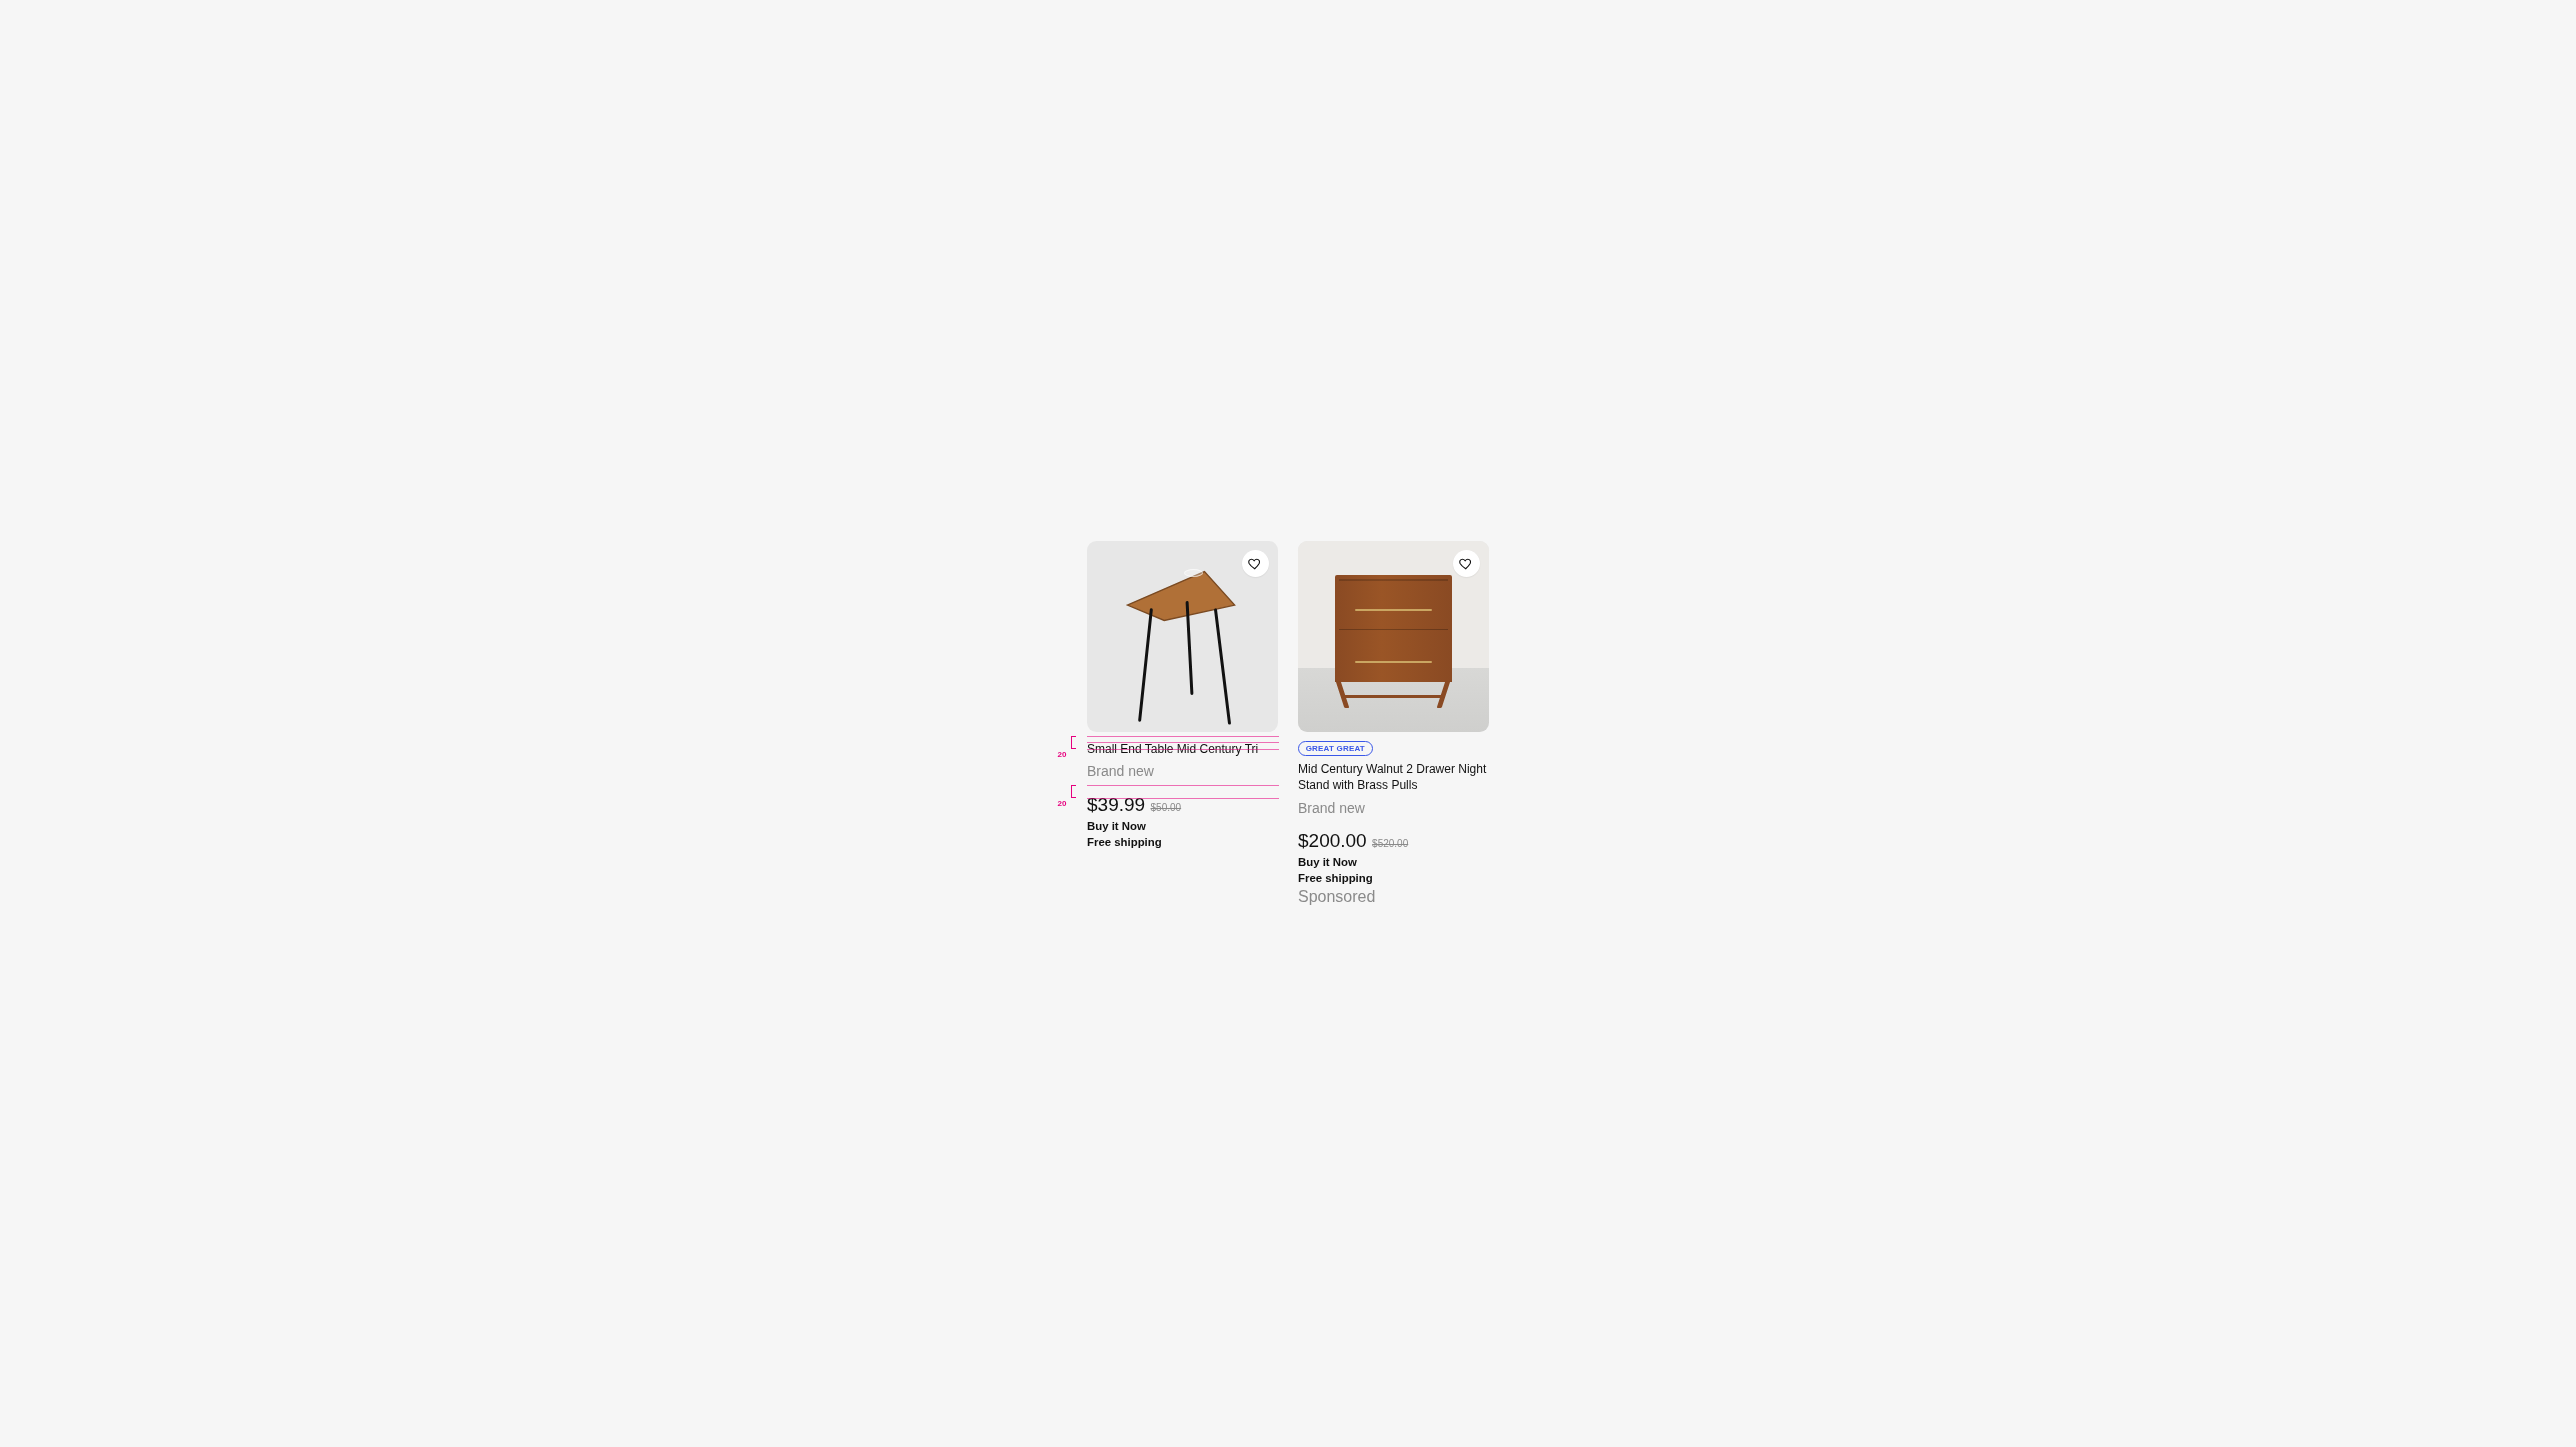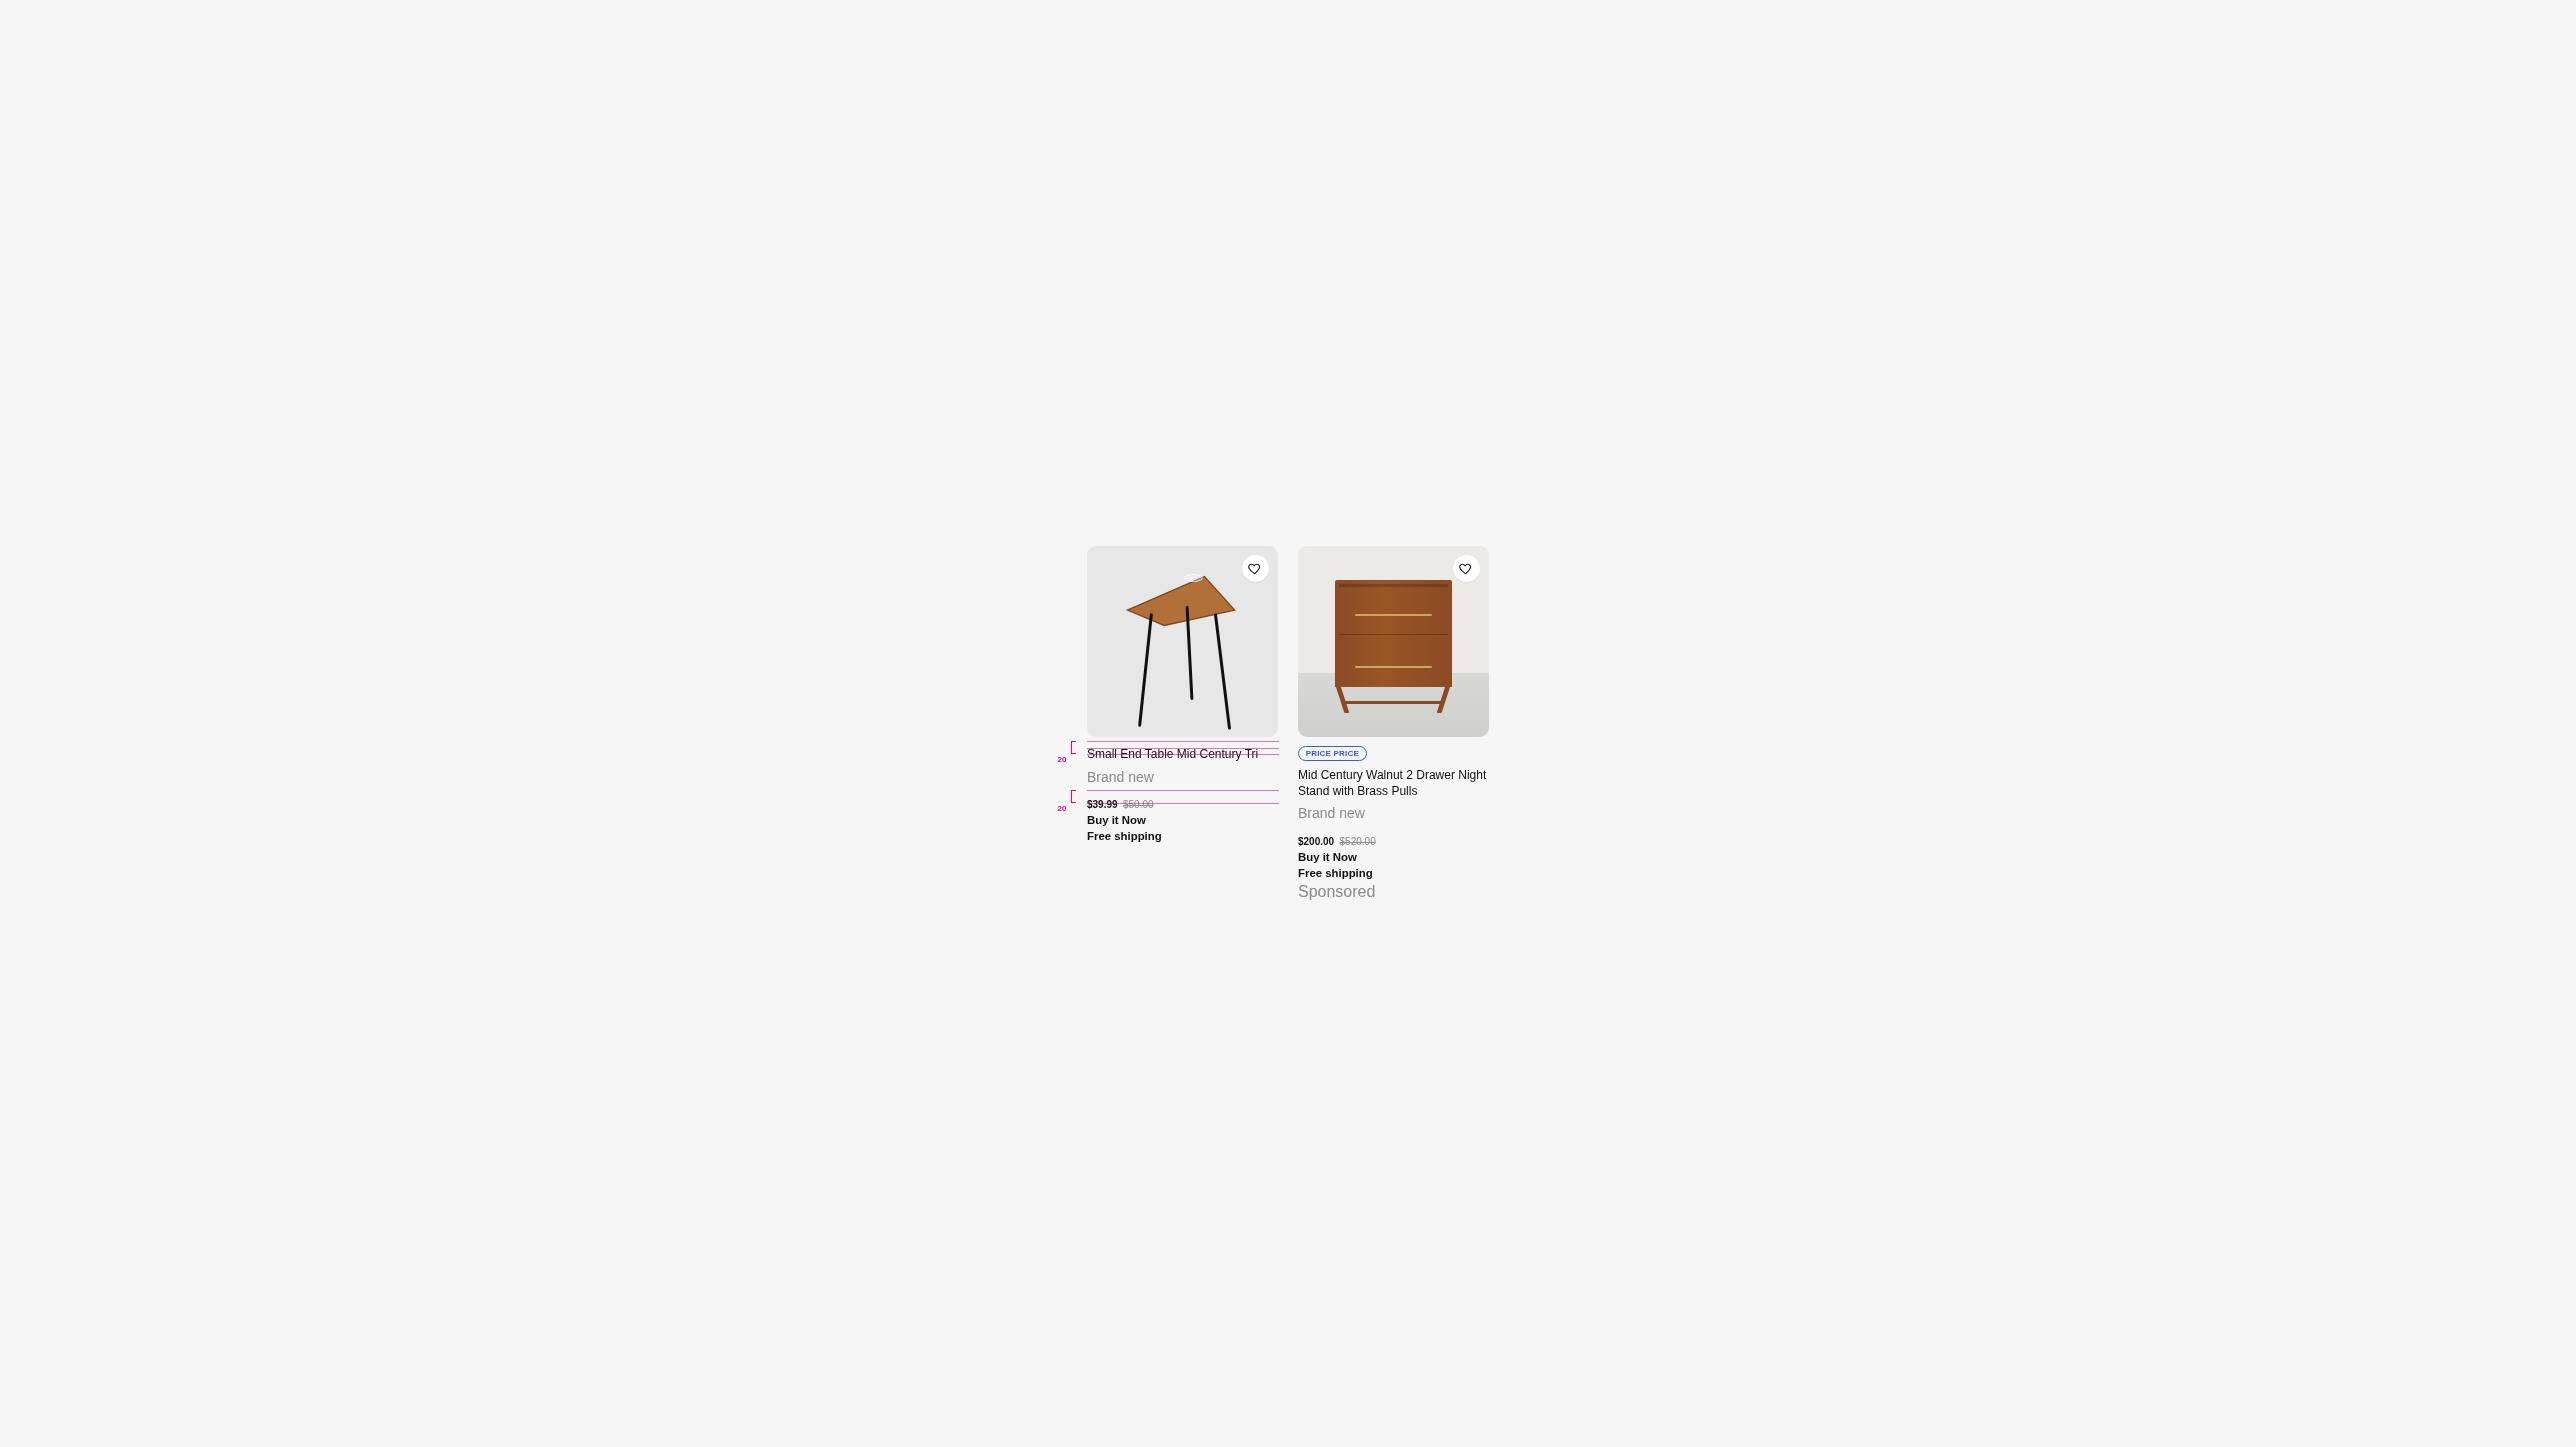--- a/index.html
+++ b/index.html
@@ -140,22 +140,22 @@
     color: #8a8a8a;
     margin-top: 6px;
   }
   .price-row {
     margin-top: 14.8px;
     display: flex;
     align-items: baseline;
     gap: 5.4px;
   }
   .price {
-    font-size: 10px;
-    font-weight: 700;
+    font-size: 19px;
+    font-weight: 400;
     color: #111;
   }
   .old-price {
     font-size: 10px;
     color: #8a8a8a;
     text-decoration: line-through;
   }
   .line {
     font-size: 11.4px;
     color: #111;
@@ -266,21 +266,21 @@
           <div class="stretcher"></div>
         </div>
         <div class="fav-btn">
           <svg viewBox="0 0 24 24" fill="none" stroke="#111" stroke-width="2">
             <path d="M12 21s-7.5-4.9-10-9.4C.4 8 2.3 4 6.2 4c2.2 0 3.7 1.2 4.8 2.7C12.1 5.2 13.6 4 15.8 4 19.7 4 21.6 8 20 11.6 17.5 16.1 12 21 12 21z"></path>
           </svg>
         </div>
       </div>
 
       <div class="meta">
-        <span class="badge">PRICE PRICE</span>
+        <span class="badge">GREAT GREAT</span>
         <div class="title">Mid Century Walnut 2 Drawer Night Stand with Brass Pulls</div>
         <div class="condition">Brand new</div>
         <div class="price-row">
           <span class="price">$200.00</span>
           <span class="old-price">$520.00</span>
         </div>
         <div class="line">Buy it Now</div>
         <div class="line">Free shipping</div>
         <div class="sponsored">Sponsored</div>
       </div>

